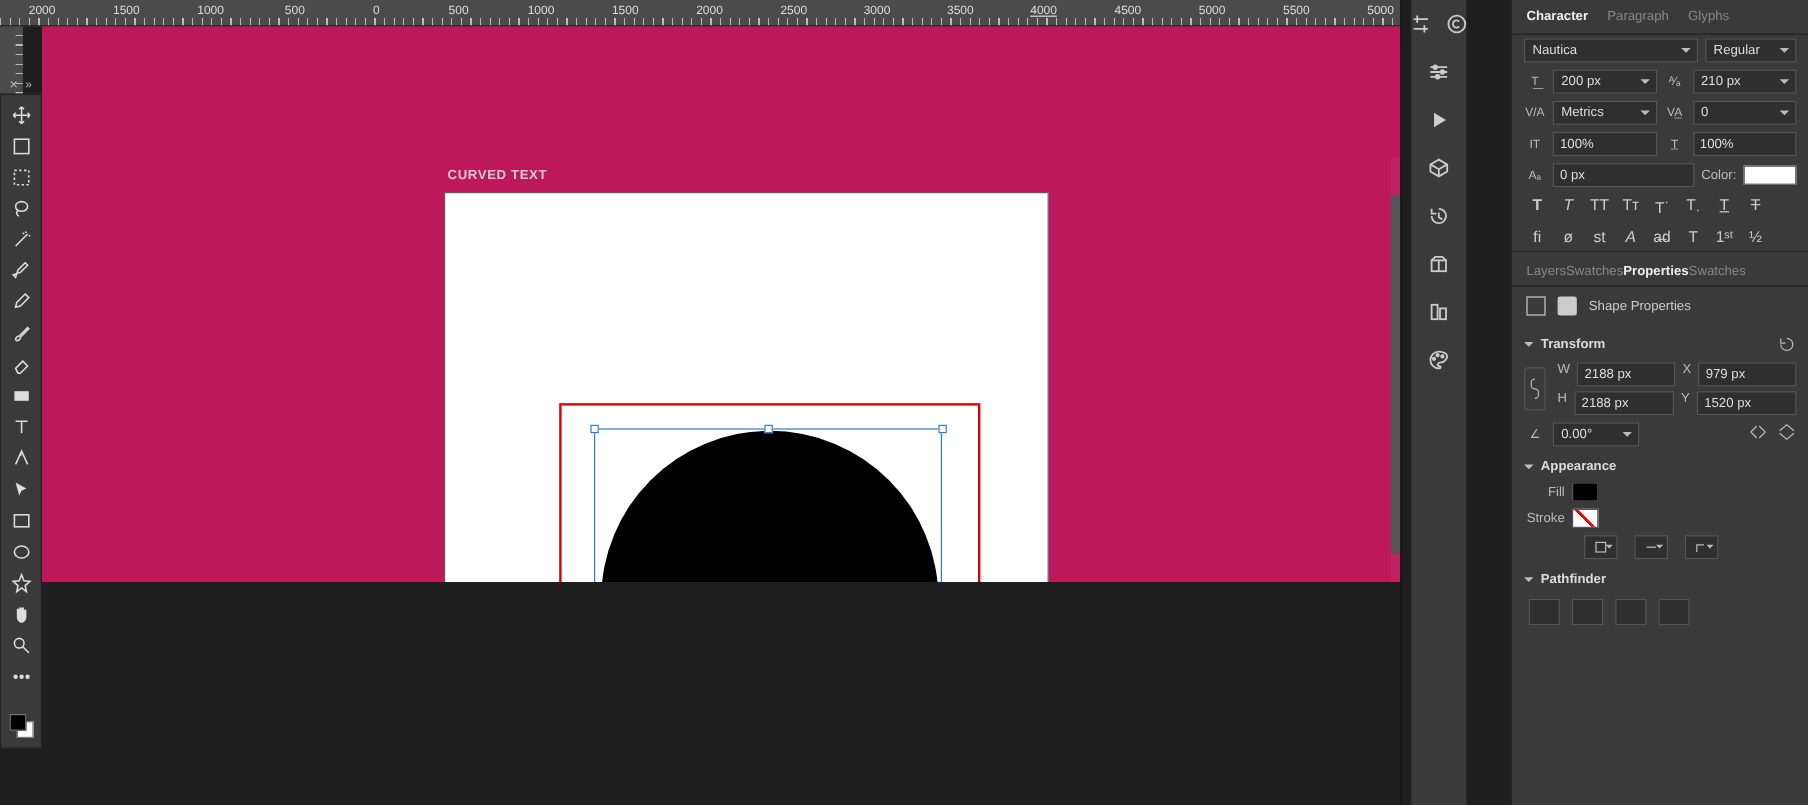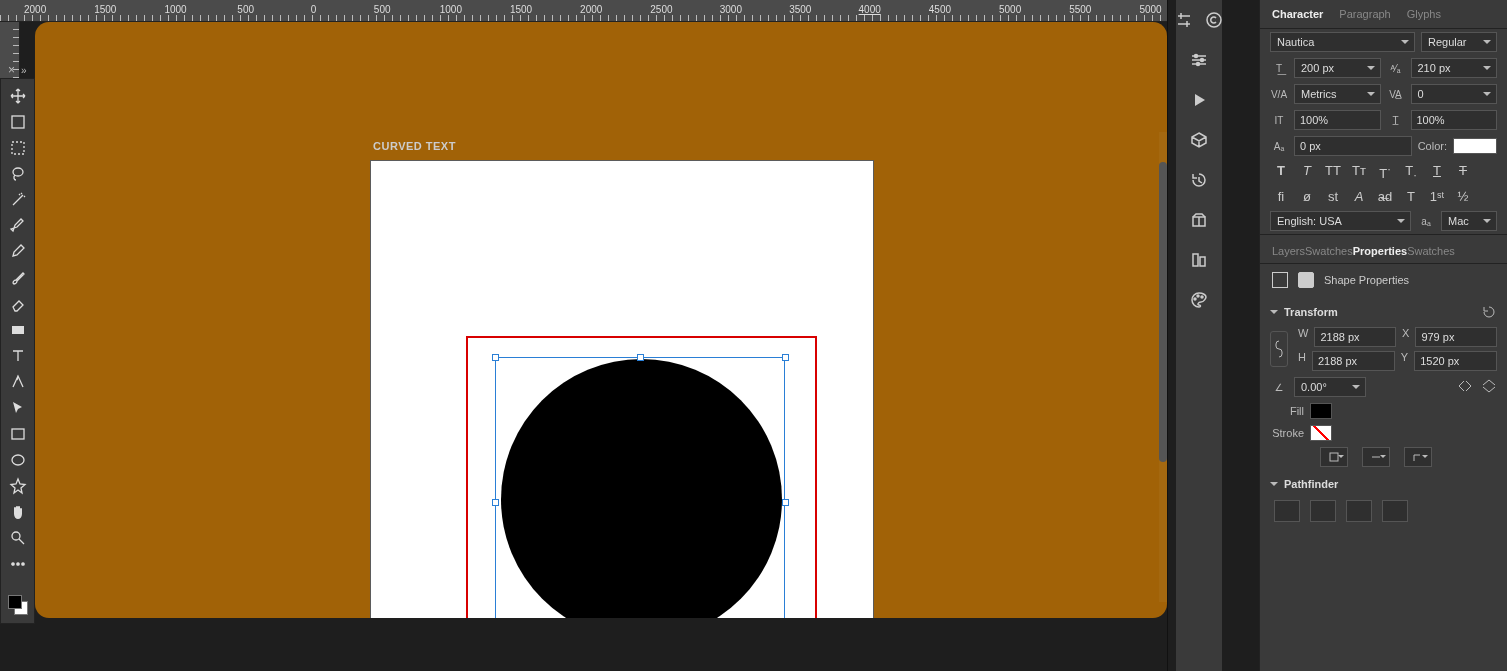--- a/index.html
+++ b/index.html
@@ -17,21 +17,21 @@
 .tool { width: 20px; height: 18px; display:flex;align-items:center;justify-content:center; color:#ddd; }
 .tool svg { width: 16px; height: 16px; stroke:#ddd; fill:none; stroke-width:1.3; }
 .tool.fill svg{fill:#ddd;stroke:none;}
 .swatches-tl { margin-top:14px; width:20px;height:20px;position:relative;}
 .swatches-tl .fg{position:absolute;left:0;top:0;width:14px;height:14px;background:#000;border:1px solid #777;}
 .swatches-tl .bg{position:absolute;right:0;bottom:0;width:14px;height:14px;background:#fff;border:1px solid #777;}
 
 .doc-tab { position:absolute;left:0;top:62px;height:16px;padding:0 8px;display:flex;align-items:center;gap:6px;font-size:10px;color:#bbb;}
 .doc-tab .x{font-size:12px;}
 
-.canvas-area { position:absolute; left:35px; top:22px; width:1132px; height:596px; background:#a16207; overflow:hidden;border-radius:14px;}
+.canvas-area { position:absolute; left:35px; top:22px; width:1132px; height:463px; background:#be185d; overflow:hidden;}
 .artboard-label { position:absolute; left:338px; top:118px; font-size:11px; font-weight:700; color:#ccc; letter-spacing:.5px;}
 .artboard { position:absolute; left:335px; top:138px; width:504px; height:540px; background:#fff; border:1px solid #5b5b5b;}
 .red-box { position:absolute; left:431px; top:314px; width:351px; height:336px; border:2px solid #d80000; pointer-events:none;}
 .sel-box { position:absolute; left:460px; top:335px; width:290px; height:290px; border:1px solid #2a7fd6;}
 .circle { position:absolute; left:466px; top:337px; width:281px; height:281px; border-radius:50%; background:#000;}
 .handle { position:absolute; width:7px; height:7px; background:#fff; border:1px solid #2a7fd6;}
 
 .vsep { position:absolute; left:1167px; top:0; width:1px; height:671px; background:#111;}
 .iconcol { position:absolute; left:1176px; top:0; width:46px; height:671px; background:#3a3a3a; display:flex;flex-direction:column;align-items:center;gap:20px;padding-top:10px;}
 .iconcol .ic{width:20px;height:20px;display:flex;align-items:center;justify-content:center;color:#ccc;}
@@ -360,29 +360,20 @@
   <div class="txt-icons">
     <span>fi</span>
     <span>ø</span>
     <span>st</span>
     <span><i>A</i></span>
     <span>a̶d</span>
     <span>T</span>
     <span>1ˢᵗ</span>
     <span>½</span>
   </div>
-  <div class="row">
-    <div class="sel">
-        <span>English: USA</span>
-      </div>
-    <span class="ico-s">aₐ</span>
-    <div class="sel" style="flex:0 0 56px">
-        <span>Mac</span>
-      </div>
-  </div>
 
   <div class="tabs2">
     <span>Layers</span>
     <span>Swatches</span>
     <span class="active">Properties</span>
     <span>Swatches</span>
   </div>
 
   <div class="shape-row">
     <div class="shape-ic r"></div>
@@ -433,20 +424,23 @@
     <div style="margin-left:auto;display:flex;gap:8px;">
       <div class="ic"><svg width="16" height="14" viewBox="0 0 16 14">
             <path d="M7 2L2 7l5 5M9 2l5 5-5 5" stroke="#bbb" fill="none"></path>
           </svg></div>
       <div class="ic"><svg width="16" height="14" viewBox="0 0 16 14">
             <path d="M2 6l6-5 6 5M2 8l6 5 6-5" stroke="#bbb" fill="none"></path>
           </svg></div>
     </div>
   </div>
 
+  <div class="sect-h">
+    <span>Appearance</span>
+  </div>
   <div class="row">
       <span class="lbl">Fill</span>
       <div class="sw-black"></div>
     </div>
   <div class="row">
       <span class="lbl">Stroke</span>
       <div class="sw-none"></div>
     </div>
   <div class="row" style="padding-left:60px;gap:14px;">
     <div class="minibtn">

